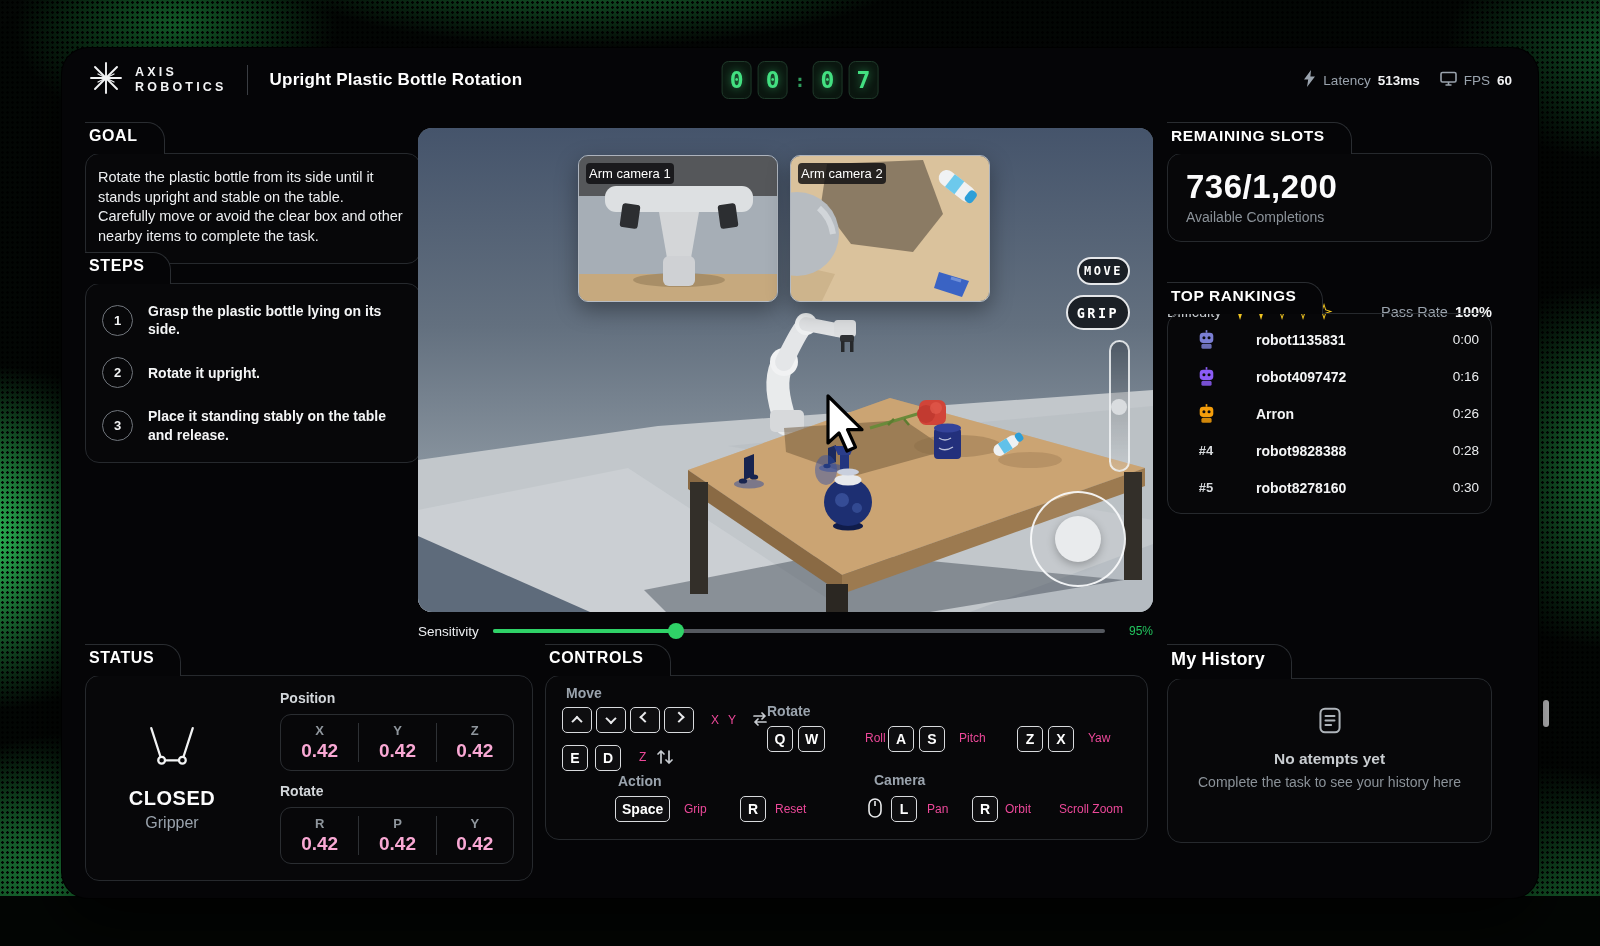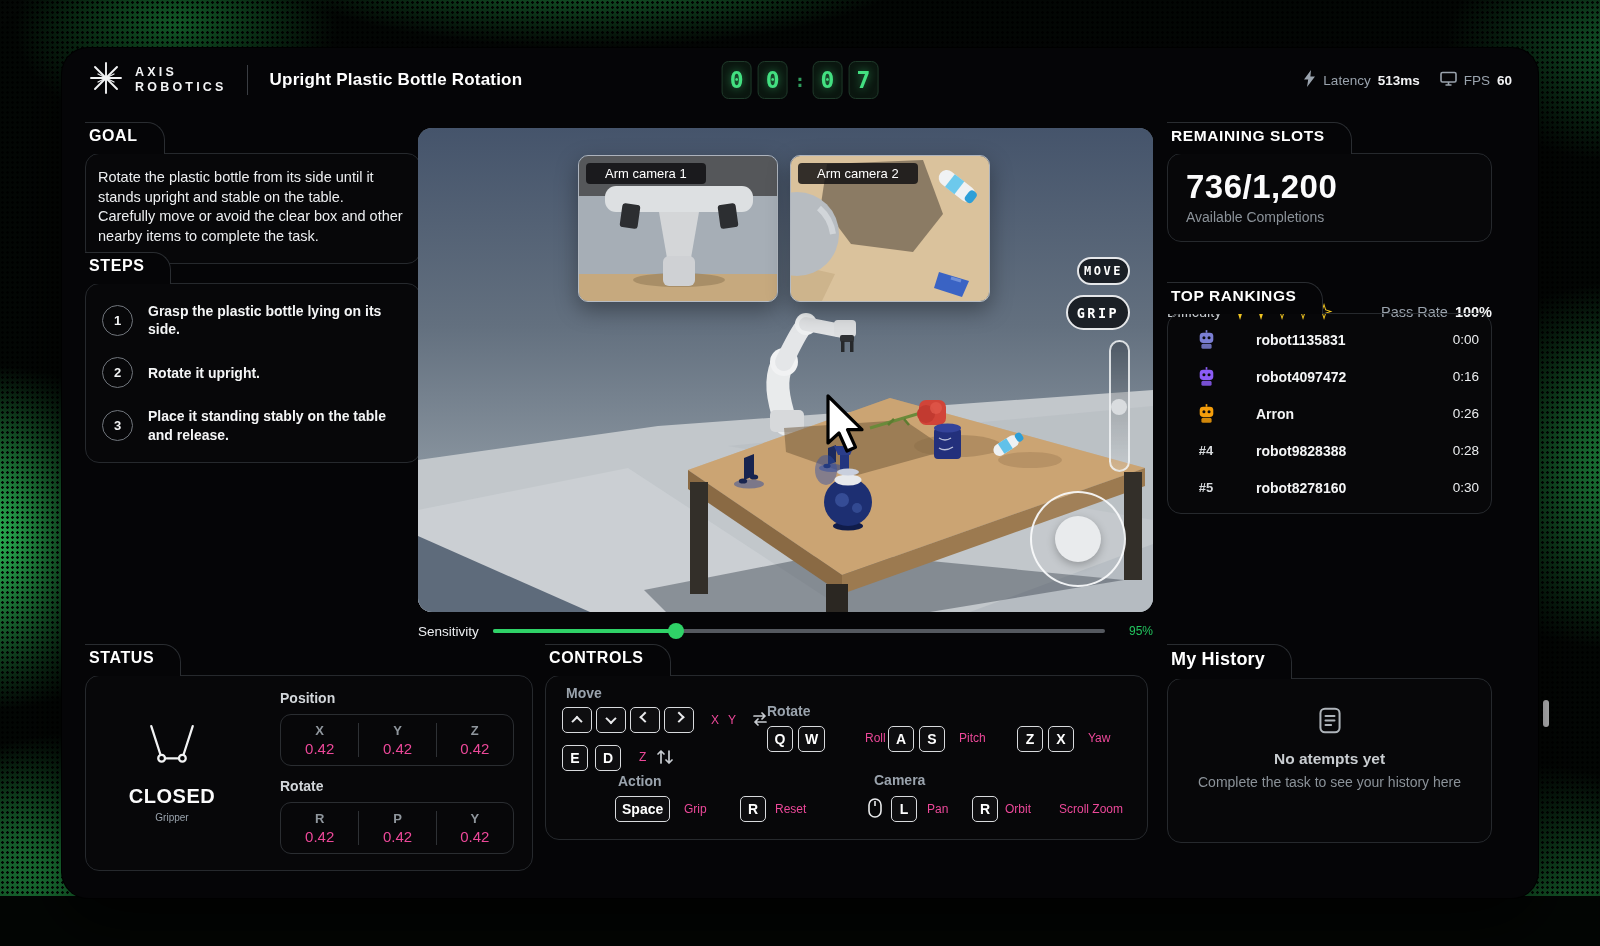--- a/index.html
+++ b/index.html
@@ -64,21 +64,21 @@
   .step-txt { font-size:14px; font-weight:700; line-height:1.3; color:#f4f5f6; }
 
   
   .vp { position:absolute; left:356px; top:80px; width:735px; height:484px; border-radius:14px;
     overflow:hidden; background:#6c7a89; }
   .vp svg.scene { position:absolute; inset:0; display:block; }
   .cam { position:absolute; top:27px; height:147px; width:200px; border-radius:10px; overflow:hidden;
     border:1.5px solid rgba(255,255,255,.55); box-shadow:0 8px 22px rgba(0,0,0,.35); }
   .cam svg { position:absolute; inset:0; display:block; }
   .cam-label { position:absolute; top:7px; left:7px; background:rgba(13,13,16,.82); color:#fff;
-    font-size:13px; padding:3px 19px; border-radius:4px; z-index:2; }
+    font-size:13px; padding:3px 3px; border-radius:4px; z-index:2; }
   .pillbtn { position:absolute; border:2px solid #e5e7ea; border-radius:999px;
     background:rgba(8,10,14,.78); color:#fff; display:flex; align-items:center; justify-content:center;
     font-family:"DejaVu Sans Mono", monospace; font-weight:700; letter-spacing:2.5px; cursor:pointer; }
   .vslider { position:absolute; left:691px; top:212px; width:21px; height:132px;
     border:2px solid rgba(242,244,246,.85); border-radius:12px;
     background:linear-gradient(180deg, rgba(35,41,49,.35), rgba(235,237,239,.22)); }
   .vknob { position:absolute; left:0px; top:57px; width:16px; height:16px; border-radius:50%; background:#d9dcdf; }
   .joystick { position:absolute; left:612px; top:363px; width:96px; height:96px; border-radius:50%;
     border:2px solid rgba(250,251,252,.92); background:rgba(255,255,255,.05);
     display:flex; align-items:center; justify-content:center; }
@@ -110,28 +110,28 @@
   .rank-ico { display:flex; justify-content:center; }
   .rank-txt { font-size:13px; font-weight:700; color:#d8dbde; text-align:center; }
   .rank-name { font-size:14px; font-weight:700; color:#f4f5f6; padding-left:24px; }
   .rank-time { font-size:13.5px; color:#eceef0; text-align:right; }
   .ric-1 { color:#7b7fd4; } .ric-2 { color:#8b5cf6; } .ric-3 { color:#f59e0b; }
 
   
   .status-grid { display:grid; grid-template-columns:160px 1fr; padding:12px 18px 14px 6px; }
   .grip-cell { display:flex; flex-direction:column; align-items:center; justify-content:center; gap:4px; }
   .grip-state { font-size:20px; font-weight:800; letter-spacing:.5px; color:#fbfbfc; margin-top:6px; }
-  .grip-sub { font-size:10px; color:#9aa3ad;text-align:center; }
+  .grip-sub { font-size:16px; color:#9aa3ad;text-align:center; }
   .axes-group { margin-bottom:12px;margin-left:28px; }
   .axes-label { font-size:14px; font-weight:700; color:#d2d6da; margin:2px 0 8px; }
   .axes-box { border:1px solid #2a2d31; border-radius:11px; display:grid; grid-template-columns:1fr 1fr 1fr; padding:8px 0; }
   .axes-cell { display:flex; flex-direction:column; align-items:center; gap:2px; }
   .axes-cell + .axes-cell { border-left:1px solid #2e3135; }
   .axis-n { font-size:13px; font-weight:700; color:#8f969d; }
-  .axis-v { font-size:15px; font-weight:400; color:#ec4899; }
+  .axis-v { font-size:19px; font-weight:700; color:#f9a8d4; }
 
   .controls-body { position:relative; height:165px; }
   .abs { position:absolute; }
   .klabel { font-size:14px; font-weight:700; color:#9aa3ad; }
   .ktext { font-size:12px; font-weight:400; color:#ec4899; }
   .key { min-width:26px; height:26px; padding:0 6px; border:1.5px solid #d8dadd; border-radius:5px;
     display:inline-flex; align-items:center; justify-content:center;
     font-size:14px; font-weight:800; color:#fff; background:rgba(255,255,255,.03); }
   .key.wide { min-width:50px; }
   .key.arrow { width:30px; }

